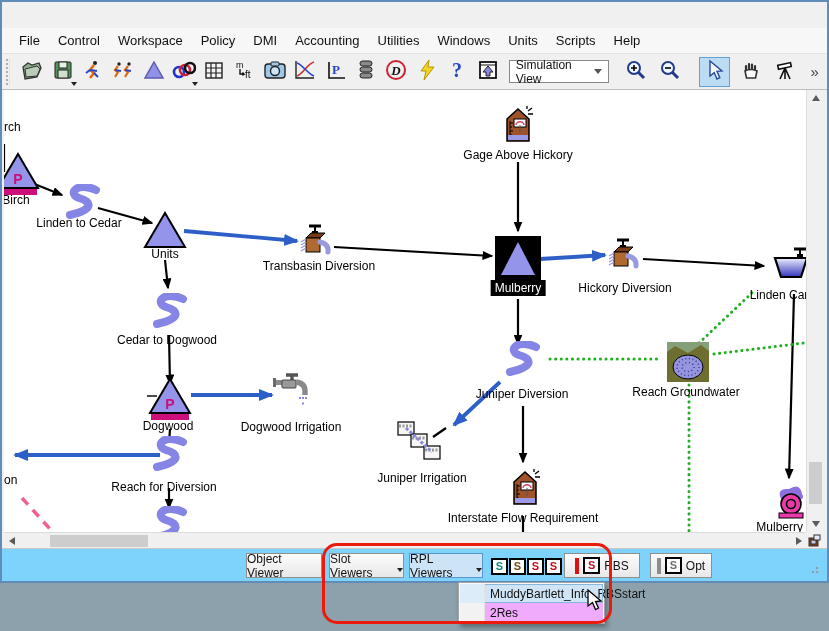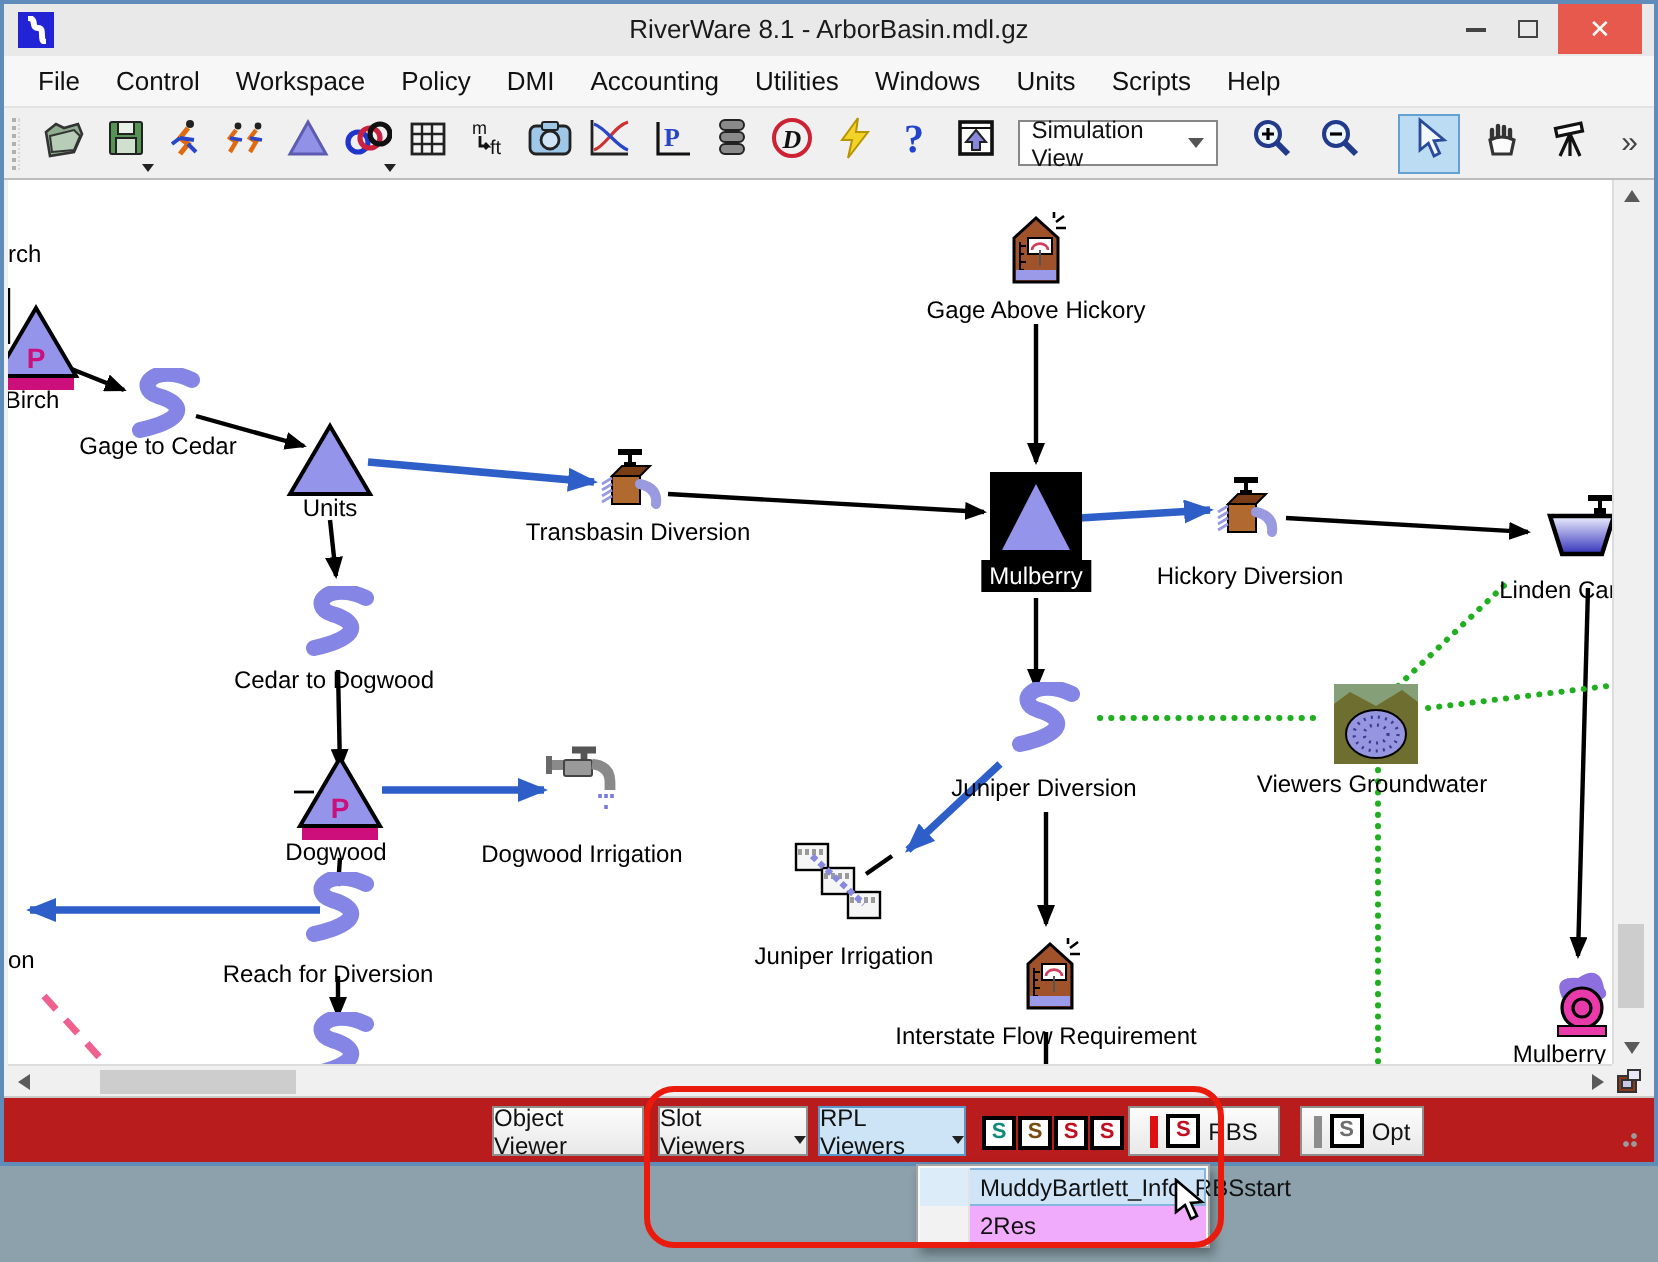--- a/index.html
+++ b/index.html
@@ -32,21 +32,21 @@
   .nlabel.sel{background:#000;color:#fff;padding:1px 4px;}
   .vscroll{position:absolute;right:4px;top:88px;width:17px;height:442px;background:#f0f0f0;border-left:1px solid #dcdcdc;}
   .hscroll{position:absolute;left:2px;top:530px;width:803px;height:16px;background:#f0f0f0;border-top:1px solid #dcdcdc;}
   .sthumb{position:absolute;background:#cdcdcd;}
   .sarrow{position:absolute;display:flex;align-items:center;justify-content:center;}
   .tri-up{width:0;height:0;border-left:4px solid transparent;border-right:4px solid transparent;border-bottom:6px solid #5a5a5a;}
   .tri-dn{width:0;height:0;border-left:4px solid transparent;border-right:4px solid transparent;border-top:6px solid #5a5a5a;}
   .tri-lf{width:0;height:0;border-top:4px solid transparent;border-bottom:4px solid transparent;border-right:6px solid #5a5a5a;}
   .tri-rt{width:0;height:0;border-top:4px solid transparent;border-bottom:4px solid transparent;border-left:6px solid #5a5a5a;}
   .corner{position:absolute;right:4px;top:530px;width:17px;height:16px;background:#f0f0f0;display:flex;align-items:center;justify-content:center;}
-  .bottombar{position:absolute;left:0;right:0;top:546px;height:33px;background:#b91c1c;border-top:1px solid #c9c9c9;}
+  .bottombar{position:absolute;left:0;right:0;top:546px;height:33px;background:#7dd3fc;border-top:1px solid #c9c9c9;}
   .bbtn{position:absolute;top:4px;height:25px;border:1px solid #8f8f8f;background:linear-gradient(#fcfcfc,#e8e8e8);font-size:12px;color:#111;display:flex;align-items:center;justify-content:center;gap:4px;}
   .bbtn.hl{background:#cde4f6;border-color:#5a96c8;}
   .caret-sm{width:0;height:0;border-left:3.5px solid transparent;border-right:3.5px solid transparent;border-top:4px solid #222;margin-top:8px;}
   .sq-s{width:17px;height:17px;border:2px solid #000;background:#fff;font-weight:bold;font-size:11px;display:inline-flex;align-items:center;justify-content:center;line-height:1;}
   .s-strip{display:inline-block;width:4px;height:16px;}
   .grip{position:absolute;right:6px;top:562px;width:10px;height:10px;
         background:radial-gradient(circle at 2px 8px,#9a9a9a 1.2px,transparent 1.6px),
                    radial-gradient(circle at 6px 8px,#9a9a9a 1.2px,transparent 1.6px),
                    radial-gradient(circle at 6px 4px,#9a9a9a 1.2px,transparent 1.6px);}
   .popup{position:absolute;left:458px;top:582px;width:147px;background:#f9f9f9;border:1px solid #a5a5a5;box-shadow:2px 3px 5px rgba(0,0,0,.35);z-index:40;padding:1px;}
@@ -56,35 +56,20 @@
   .pitem.sel::before{background:#dcecf9;}
   .annotation{position:absolute;left:322px;top:543px;width:290px;height:81px;border:3px solid #ea1b0d;border-radius:15px;z-index:50;pointer-events:none;}
   .cursor{position:absolute;left:585px;top:589px;z-index:60;pointer-events:none;line-height:0;}
 </style>
 </head>
 <body>
 
 <div class="stage">
   <div class="window">
 
-    <div class="titlebar">
-      <div class="app-icon">
-        <svg width="14" height="14" viewBox="0 0 14 14">
-            <path d="M3 1 C8 1 4 6 8 6 C12 6 8 13 12 13" fill="none" stroke="#fff" stroke-width="3"></path>
-          </svg>
-      </div>
-      <div class="title">RiverWare 8.1 - ArborBasin.mdl.gz</div>
-      <div class="win-btn btn-min">
-          <span class="min-glyph"></span>
-        </div>
-      <div class="win-btn btn-max">
-          <span class="max-glyph"></span>
-        </div>
-      <div class="win-btn btn-close">✕</div>
-    </div>
 
     <div class="menubar" id="menubar">
         <span class="menu-item">File</span>
         <span class="menu-item">Control</span>
         <span class="menu-item">Workspace</span>
         <span class="menu-item">Policy</span>
         <span class="menu-item">DMI</span>
         <span class="menu-item">Accounting</span>
         <span class="menu-item">Utilities</span>
         <span class="menu-item">Windows</span>
@@ -287,21 +272,21 @@
         <div class="node" style="left: 14px; top: 84px;"><svg width="48" height="48" viewBox="0 0 48 48">
             <line x1="1" y1="21" x2="11" y2="21" stroke="#000" stroke-width="1.4"></line>
             <polygon points="24,4 44,38 4,38" fill="#9494ea" stroke="#000" stroke-width="2"></polygon>
             <text x="24" y="34" font-size="14" font-weight="bold" fill="#cc0f7a" text-anchor="middle" font-family="Liberation Sans,sans-serif">P</text>
             <rect x="5" y="39" width="38" height="6" fill="#cc0f7a"></rect>
           </svg></div>
         <div class="nlabel" style="left: 12px; top: 110px;">Birch</div>
         <div class="node" style="left: 78px; top: 113px;"><svg width="42" height="38" viewBox="0 0 42 38">
             <path d="M35 6 C 16 -3, 6 10, 18 14 C 32 18, 32 26, 9 31" fill="none" stroke="#8585e5" stroke-width="8" stroke-linecap="round"></path>
           </svg></div>
-        <div class="nlabel" style="left: 75px; top: 133px;">Gage to Cedar</div>
+        <div class="nlabel" style="left: 75px; top: 133px;">Linden to Cedar</div>
         <div class="node" style="left: 161px; top: 140px;"><svg width="46" height="40" viewBox="0 0 46 40">
             <polygon points="23,3 43,37 3,37" fill="#9494ea" stroke="#000" stroke-width="2"></polygon>
           </svg></div>
         <div class="nlabel" style="left: 161px; top: 164px;">Units</div>
         <div class="node" style="left: 313px; top: 152px;"><svg width="38" height="36" viewBox="0 0 38 36">
             <line x1="17" y1="2" x2="17" y2="10" stroke="#000" stroke-width="2"></line>
             <line x1="11" y1="2" x2="23" y2="2" stroke="#000" stroke-width="3"></line>
             <rect x="14" y="7" width="6" height="6" fill="#000"></rect>
             <polygon points="8,14 13,9 27,9 22,14" fill="#7a3c14" stroke="#000"></polygon>
             <rect x="8" y="14" width="14" height="14" fill="#b06a30" stroke="#000"></rect>
@@ -400,21 +385,21 @@
             <rect x="6" y="29" width="20" height="5" fill="#9a9ae8"></rect>
           </svg></div>
         <div class="nlabel" style="left: 519px; top: 428px;">Interstate Flow Requirement</div>
         <div class="node" style="left: 684px; top: 272px;"><svg width="42" height="40" viewBox="0 0 42 40">
             <rect width="42" height="40" fill="#6e6e30"></rect>
             <path d="M0 0 h42 v9 l-8 -6 -13 8 -13 -7 -8 6 z" fill="#85a078"></path>
             <ellipse cx="21" cy="25" rx="15" ry="12" fill="#9595e0" stroke="#000"></ellipse>
             <ellipse cx="21" cy="25" rx="11" ry="8.5" fill="none" stroke="#3a3a90" stroke-width="1.6" stroke-dasharray="1 2.6"></ellipse>
             <ellipse cx="21" cy="25" rx="6" ry="4.5" fill="none" stroke="#3a3a90" stroke-width="1.6" stroke-dasharray="1 2.6"></ellipse>
           </svg></div>
-        <div class="nlabel" style="left: 682px; top: 302px;">Viewers Groundwater</div>
+        <div class="nlabel" style="left: 682px; top: 302px;">Reach Groundwater</div>
         <div class="node" style="left: 788px; top: 412px;"><svg width="36" height="36" viewBox="0 0 36 36">
             <path d="M7 15 q-5 -11 8 -10 q11 -7 13 5 q3 4 -2 6 z" fill="#8d6fe0"></path>
             <circle cx="17" cy="20" r="10" fill="#e83aa8" stroke="#000" stroke-width="1.6"></circle>
             <circle cx="17" cy="20" r="4.5" fill="#e83aa8" stroke="#000" stroke-width="1.6"></circle>
             <rect x="5" y="29" width="24" height="5" fill="#e83aa8" stroke="#000"></rect>
           </svg></div>
         <div class="nlabel" style="left: 785px; top: 437px;">Mulberry Ca</div>
         <div class="nlabel" style="left: 0px; top: 37px; transform: translate(0px, -50%);">rch</div>
         <div class="nlabel" style="left: 0px; top: 390px; transform: translate(0px, -50%);">on</div>
       </div>

